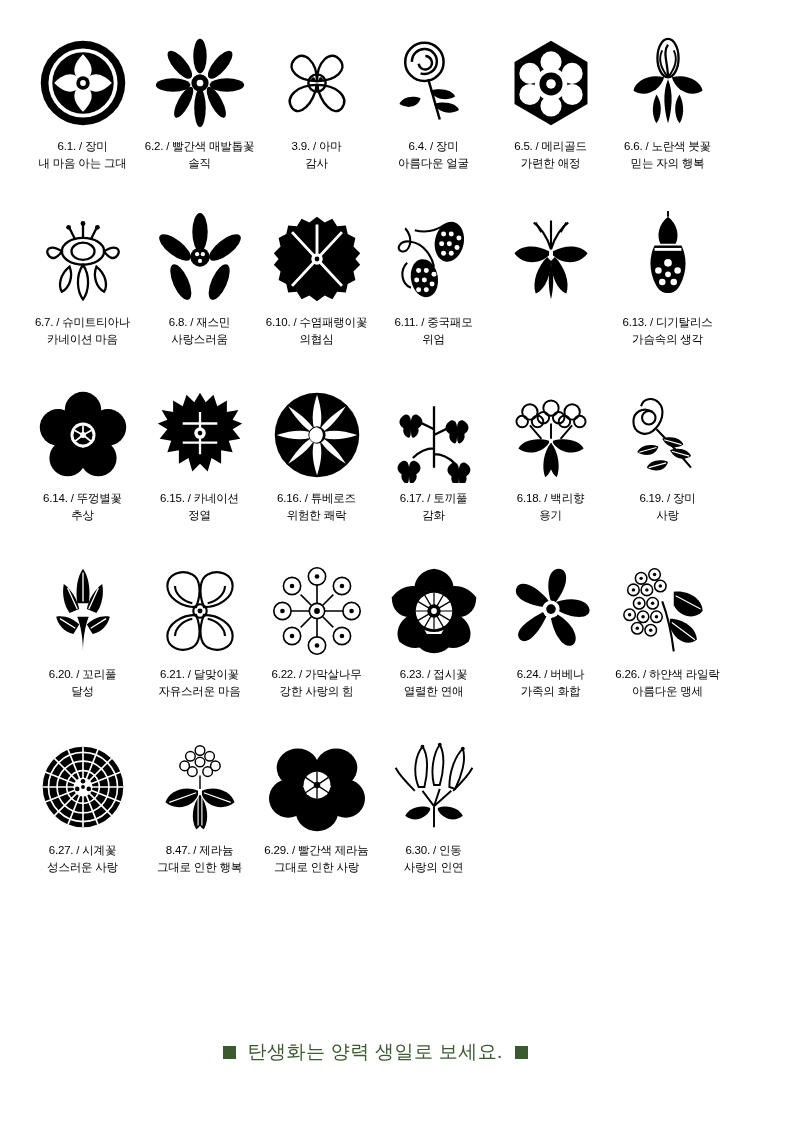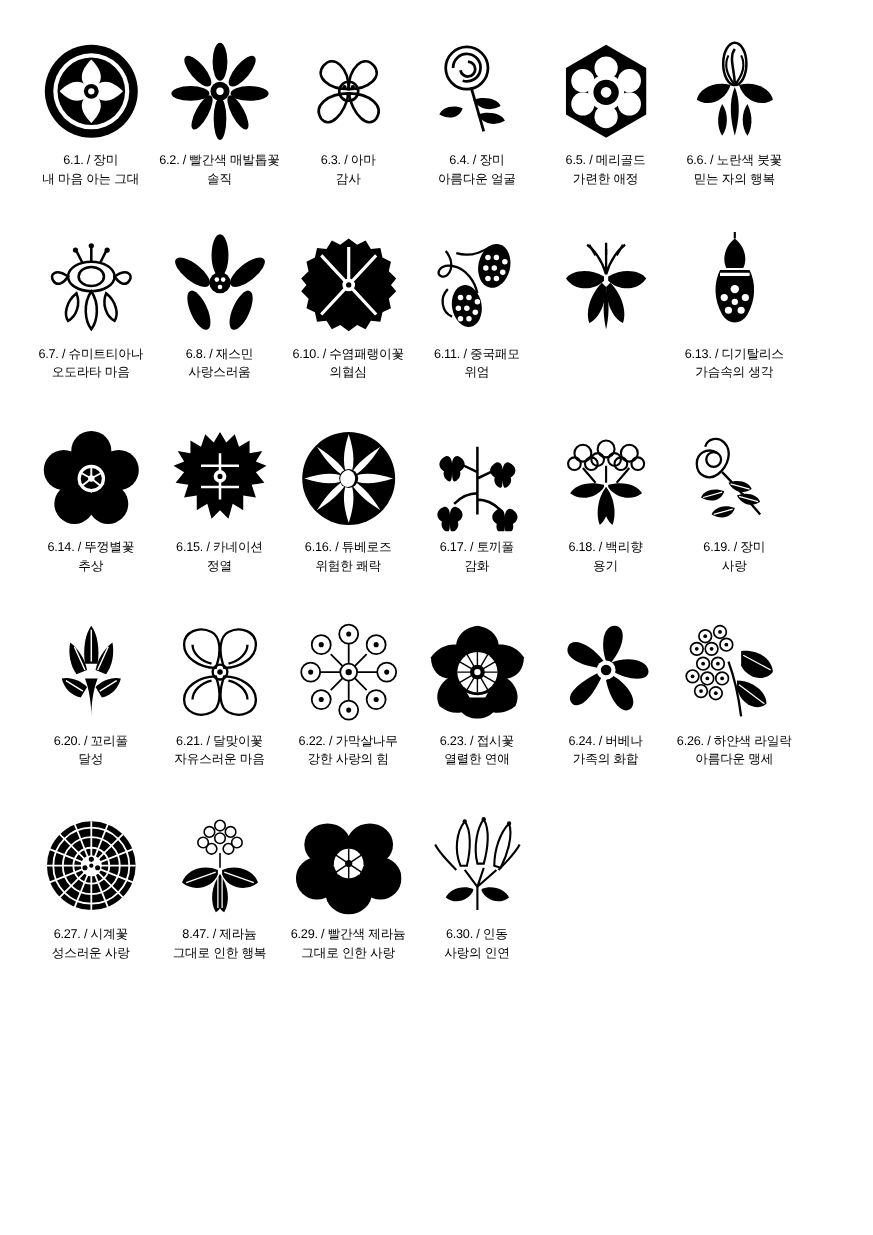--- a/index.html
+++ b/index.html
@@ -144,21 +144,21 @@
             <circle cx="50" cy="50" r="9"></circle>
           </g>
           <g fill="#000">
             <circle cx="46" cy="46" r="2"></circle>
               <circle cx="54" cy="46" r="2"></circle>
             <circle cx="50" cy="54" r="2"></circle>
           </g>
         </svg>
       </div>
       <div class="caption">
-        <span class="cap-name">6.3. / 아마</span>
+        <span class="cap-name">3.9. / 아마</span>
         <span class="cap-meaning">감사</span>
       </div>
     </div>
 
     <div class="cell">
       <div class="art">
         <svg width="96" height="96" viewBox="0 0 100 100">
           <g fill="none" stroke="#000" stroke-width="2.6">
             <circle cx="40" cy="28" r="20"></circle>
             <path d="M40 28 m-13 0 a13 13 0 1 1 9 12"></path>
@@ -242,21 +242,21 @@
           </g>
           <g fill="#000">
             <circle cx="50" cy="13" r="2.5"></circle>
               <circle cx="35" cy="17" r="2.5"></circle>
               <circle cx="65" cy="17" r="2.5"></circle>
           </g>
         </svg>
       </div>
       <div class="caption">
         <span class="cap-name">6.7. / 슈미트티아나</span>
-        <span class="cap-meaning">오도라타 마음</span>
+        <span class="cap-meaning">카네이션 마음</span>
       </div>
     </div>
 
     <div class="cell">
       <div class="art">
         <svg width="96" height="96" viewBox="0 0 100 100">
           <g fill="#000">
             <ellipse cx="50" cy="22" rx="8" ry="20"></ellipse>
             <ellipse cx="24" cy="38" rx="8" ry="20" transform="rotate(-52 24 38)"></ellipse>
             <ellipse cx="76" cy="38" rx="8" ry="20" transform="rotate(52 76 38)"></ellipse>
@@ -808,14 +808,19 @@
         </svg>
       </div>
       <div class="caption">
         <span class="cap-name">6.30. / 인동</span>
         <span class="cap-meaning">사랑의 인연</span>
       </div>
     </div>
 
   </div>
 
+  <div class="footer">
+    <span class="sq"></span>
+    <span class="footer-text">탄생화는 양력 생일로 보세요.</span>
+    <span class="sq"></span>
+  </div>
 
 </div>
 
 </body></html>

